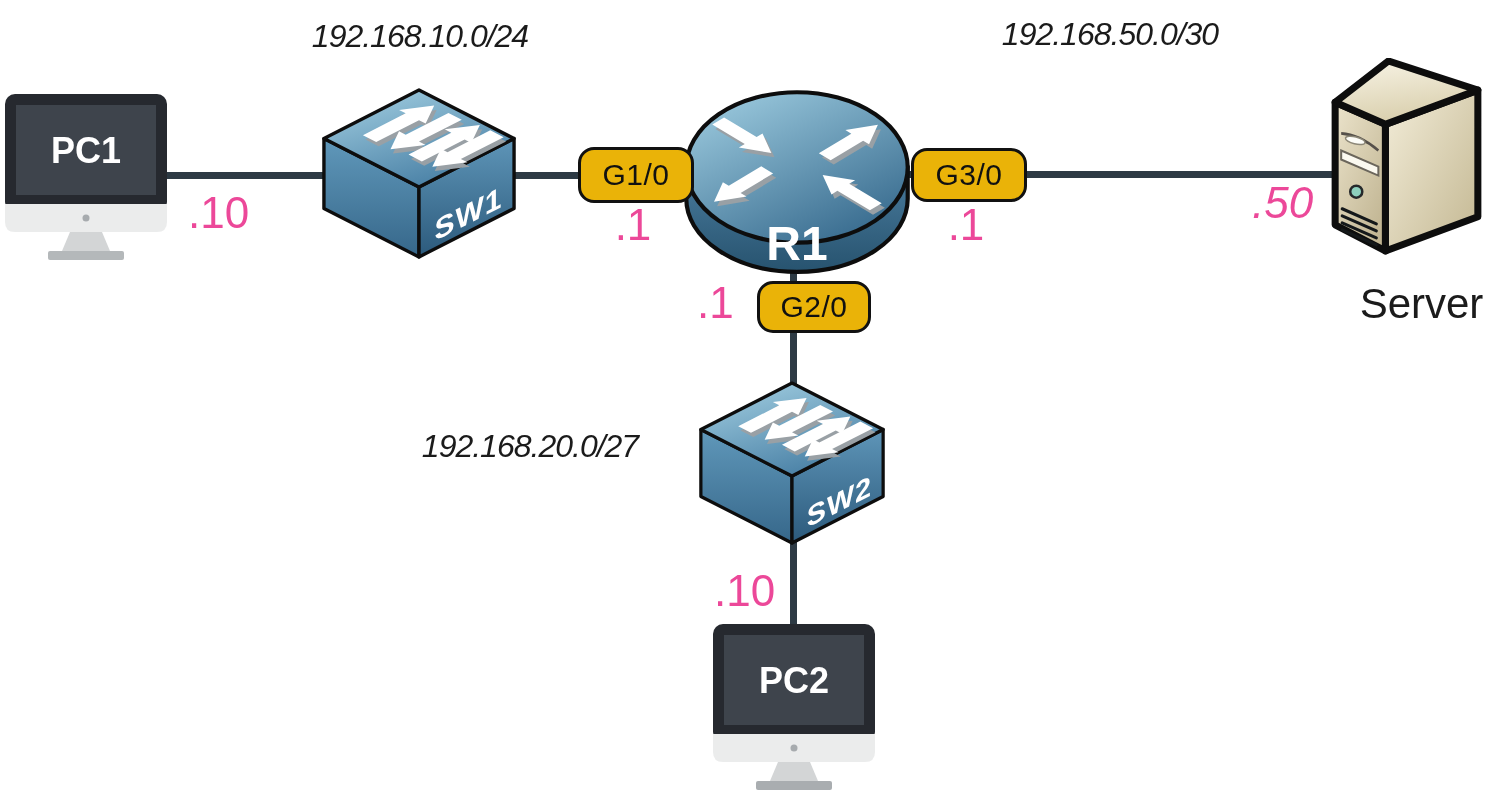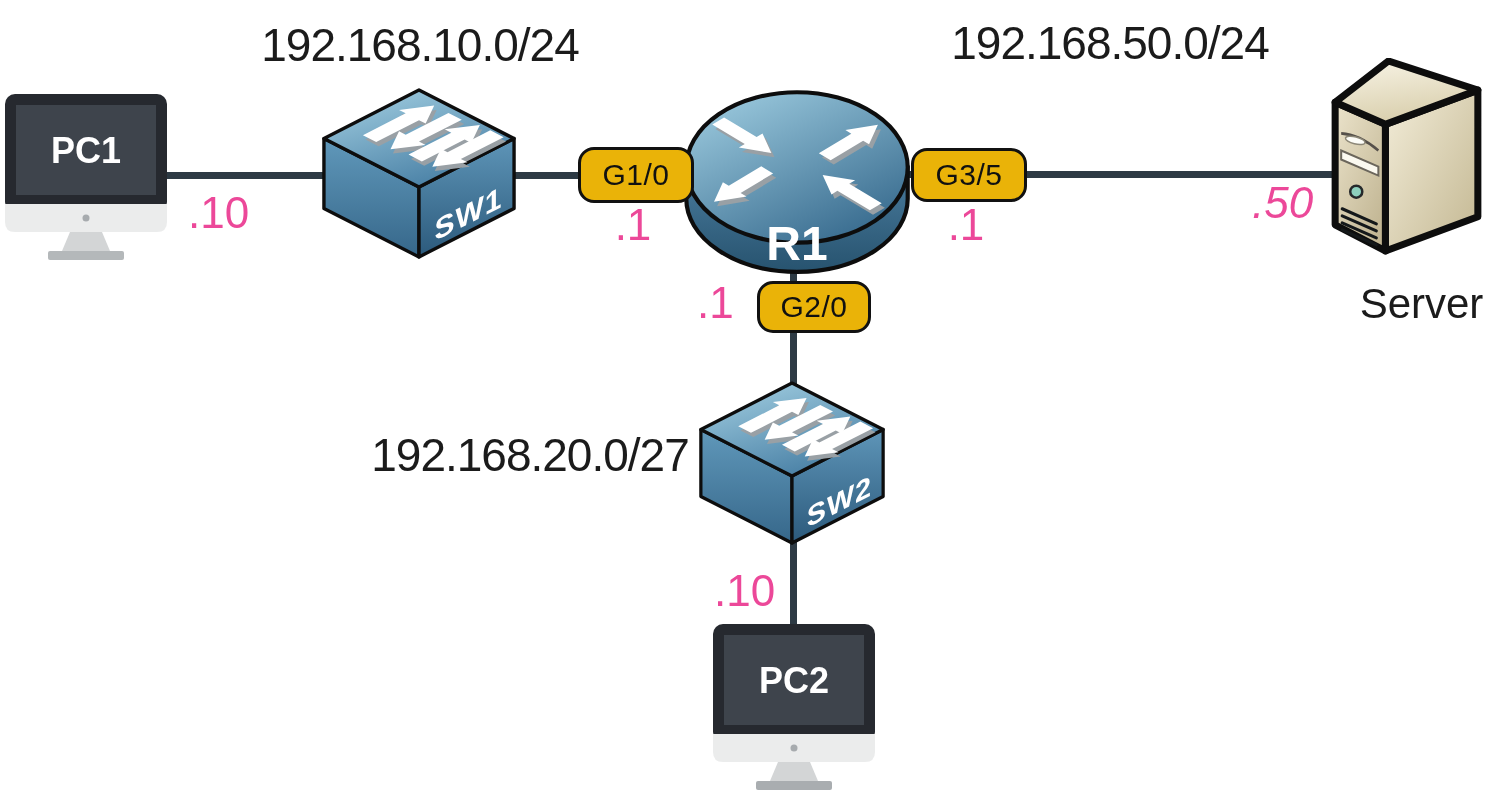--- a/index.html
+++ b/index.html
@@ -8,21 +8,21 @@
     font-family:"Liberation Sans",sans-serif;overflow:hidden;
   }
   .link{position:absolute;background:#2d3a44;z-index:1;}
   .dev{position:absolute;z-index:2;}
   .if-box{
     position:absolute;z-index:3;background:#eab308;border:3.5px solid #111;
     border-radius:16px;display:flex;align-items:center;justify-content:center;
     font-size:30px;color:#111;letter-spacing:.5px;
   }
   .lbl{position:absolute;z-index:3;color:#1b1b1b;white-space:nowrap;}
-  .net{font-size:46px;letter-spacing:-1px;text-align:center;width:360px;}
+  .net{font-size:32px;letter-spacing:-1px;text-align:center;width:360px;font-style:italic;}
   .addr{font-size:44px;color:#ec4899;}
   .caption{font-size:42px;text-align:center;width:151px;}
   svg text{font-family:"Liberation Sans",sans-serif;}
 </style>
 </head>
 <body>
 
 <div class="canvas">
 
   <svg width="0" height="0" style="position:absolute" aria-hidden="true">
@@ -171,28 +171,28 @@
       <line x1="11" y1="157" x2="45" y2="172"></line>
       <line x1="11" y1="164" x2="45" y2="179"></line>
       <line x1="11" y1="171" x2="45" y2="186"></line>
     </g>
   </svg>
 
   <div class="if-box" style="left:578px;top:147px;width:110px;height:50px;">
     <span>G1/0</span>
   </div>
   <div class="if-box" style="left:911px;top:148px;width:110px;height:48px;">
-    <span>G3/5</span>
+    <span>G3/0</span>
   </div>
   <div class="if-box" style="left:739px;top:281px;width:108px;height:46px;margin-left:18px;">
     <span>G2/0</span>
   </div>
 
   <div class="lbl net" style="left:240px;top:18px;">192.168.10.0/24</div>
-  <div class="lbl net" style="left:930px;top:16px;">192.168.50.0/24</div>
+  <div class="lbl net" style="left:930px;top:16px;">192.168.50.0/30</div>
   <div class="lbl net" style="left:350px;top:428px;">192.168.20.0/27</div>
 
   <div class="lbl addr" style="left:188px;top:188px;">.10</div>
   <div class="lbl addr" style="left:578px;top:200px;width:110px;text-align:center;">.1</div>
   <div class="lbl addr" style="left:911px;top:200px;width:110px;text-align:center;">.1</div>
   <div class="lbl addr" style="left:697px;top:278px;">.1</div>
   <div class="lbl addr" style="left:714px;top:566px;">.10</div>
   <div class="lbl addr" style="left:1252px;top:178px;font-style:italic;">.50</div>
 
   <div class="lbl caption" style="left:1346px;top:280px;">Server</div>

